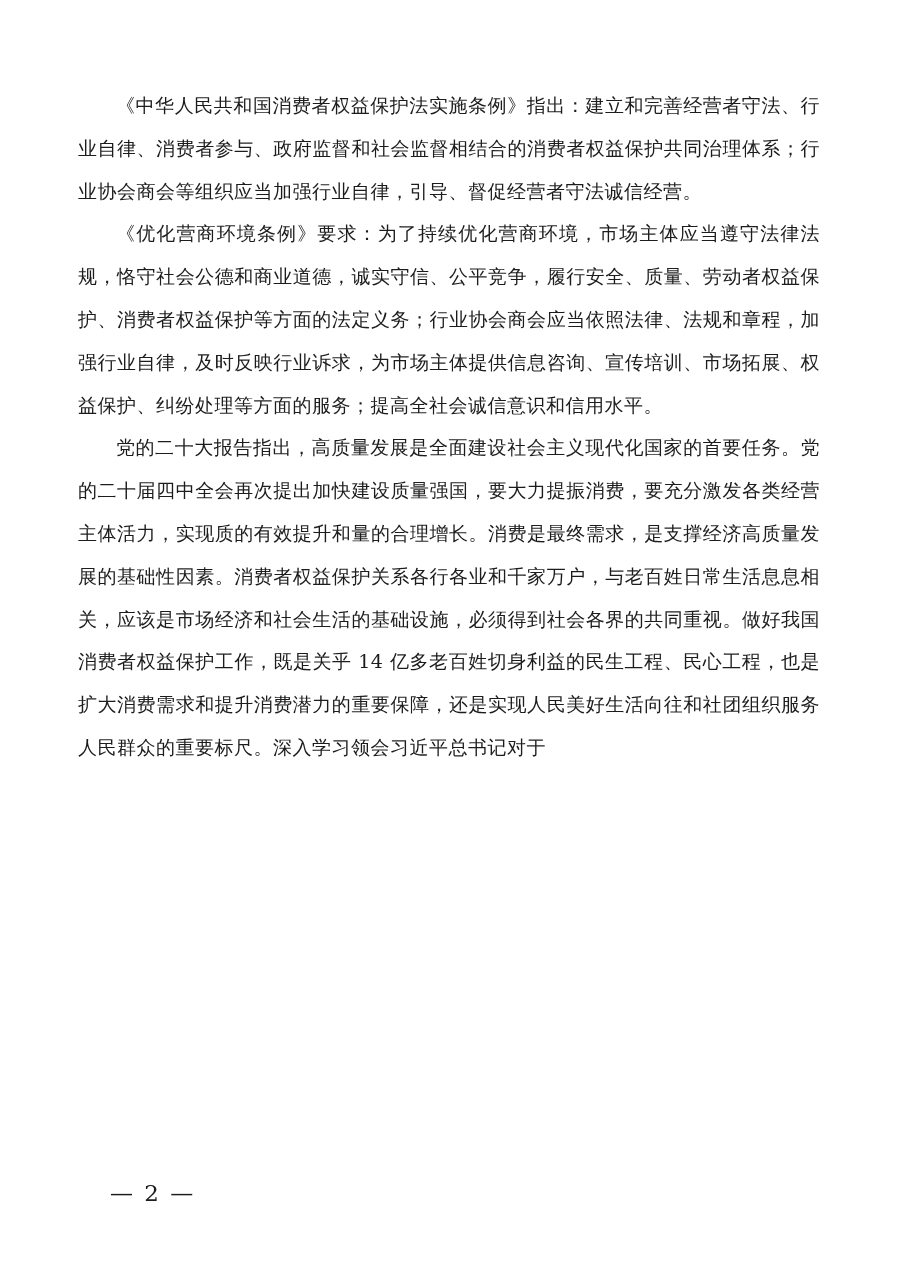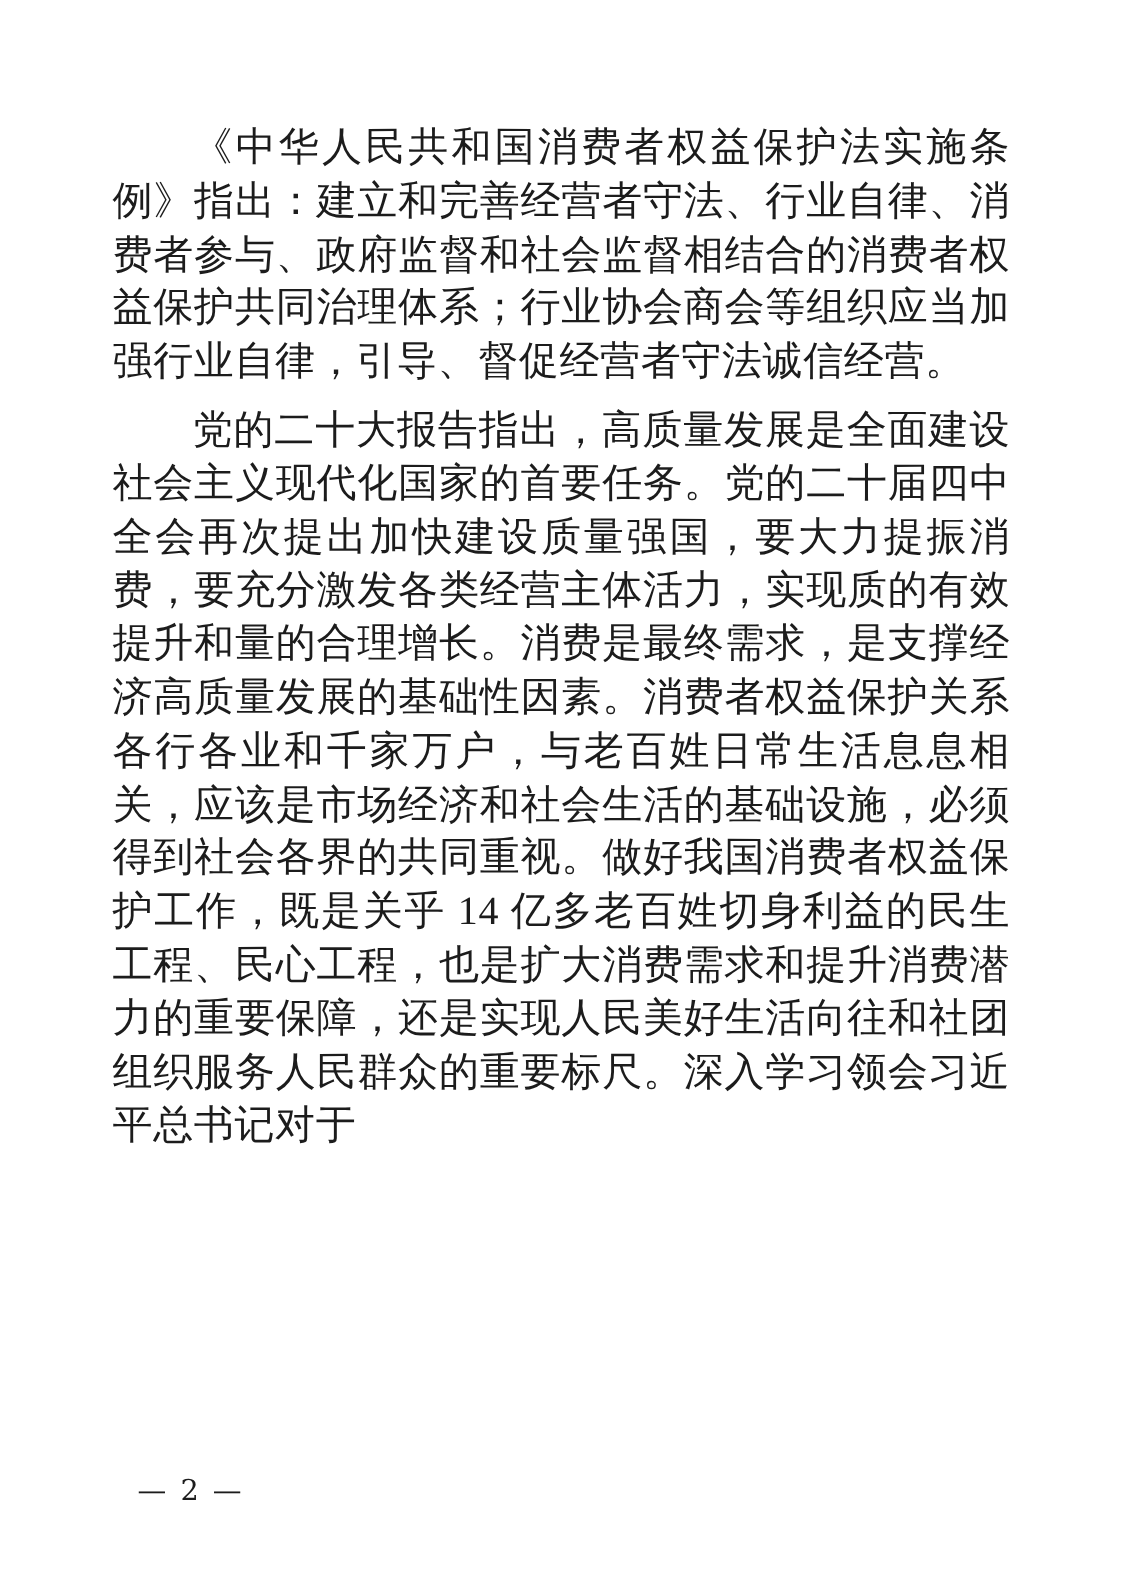--- a/index.html
+++ b/index.html
@@ -15,44 +15,44 @@
     overflow: hidden;
     font-family: "DejaVu Serif", "Liberation Serif", serif;
   }
   .body-text {
     position: absolute;
     left: 78px;
     top: 84px;
     width: 742px;
   }
   .body-text p {
-    margin: 12px;
+    margin: 0;
     padding: 0;
-    font-size: 32px;
+    font-size: 19px;
     line-height: 42.8px;
     color: #1c1c1c;
     text-align: justify;
     text-justify: inter-character;
     text-indent: 2em;
     letter-spacing: 0.5px;
     word-break: break-all;
-    font-family: Liberation Serif, serif;
   }
   .page-number {
     position: absolute;
     left: 110px;
     top: 1180px;
     font-size: 23px;
     color: #1c1c1c;
     letter-spacing: 2px;
     white-space: nowrap;
   }
 </style>
 </head>
 <body>
 
 <div class="page">
   <div class="body-text">
     <p>《中华人民共和国消费者权益保护法实施条例》指出：建立和完善经营者守法、行业自律、消费者参与、政府监督和社会监督相结合的消费者权益保护共同治理体系；行业协会商会等组织应当加强行业自律，引导、督促经营者守法诚信经营。</p>
+    <p>《优化营商环境条例》要求：为了持续优化营商环境，市场主体应当遵守法律法规，恪守社会公德和商业道德，诚实守信、公平竞争，履行安全、质量、劳动者权益保护、消费者权益保护等方面的法定义务；行业协会商会应当依照法律、法规和章程，加强行业自律，及时反映行业诉求，为市场主体提供信息咨询、宣传培训、市场拓展、权益保护、纠纷处理等方面的服务；提高全社会诚信意识和信用水平。</p>
     <p>党的二十大报告指出，高质量发展是全面建设社会主义现代化国家的首要任务。党的二十届四中全会再次提出加快建设质量强国，要大力提振消费，要充分激发各类经营主体活力，实现质的有效提升和量的合理增长。消费是最终需求，是支撑经济高质量发展的基础性因素。消费者权益保护关系各行各业和千家万户，与老百姓日常生活息息相关，应该是市场经济和社会生活的基础设施，必须得到社会各界的共同重视。做好我国消费者权益保护工作，既是关乎 14 亿多老百姓切身利益的民生工程、民心工程，也是扩大消费需求和提升消费潜力的重要保障，还是实现人民美好生活向往和社团组织服务人民群众的重要标尺。深入学习领会习近平总书记对于</p>
   </div>
   <div class="page-number">— 2 —</div>
 </div>
 
 </body></html>

